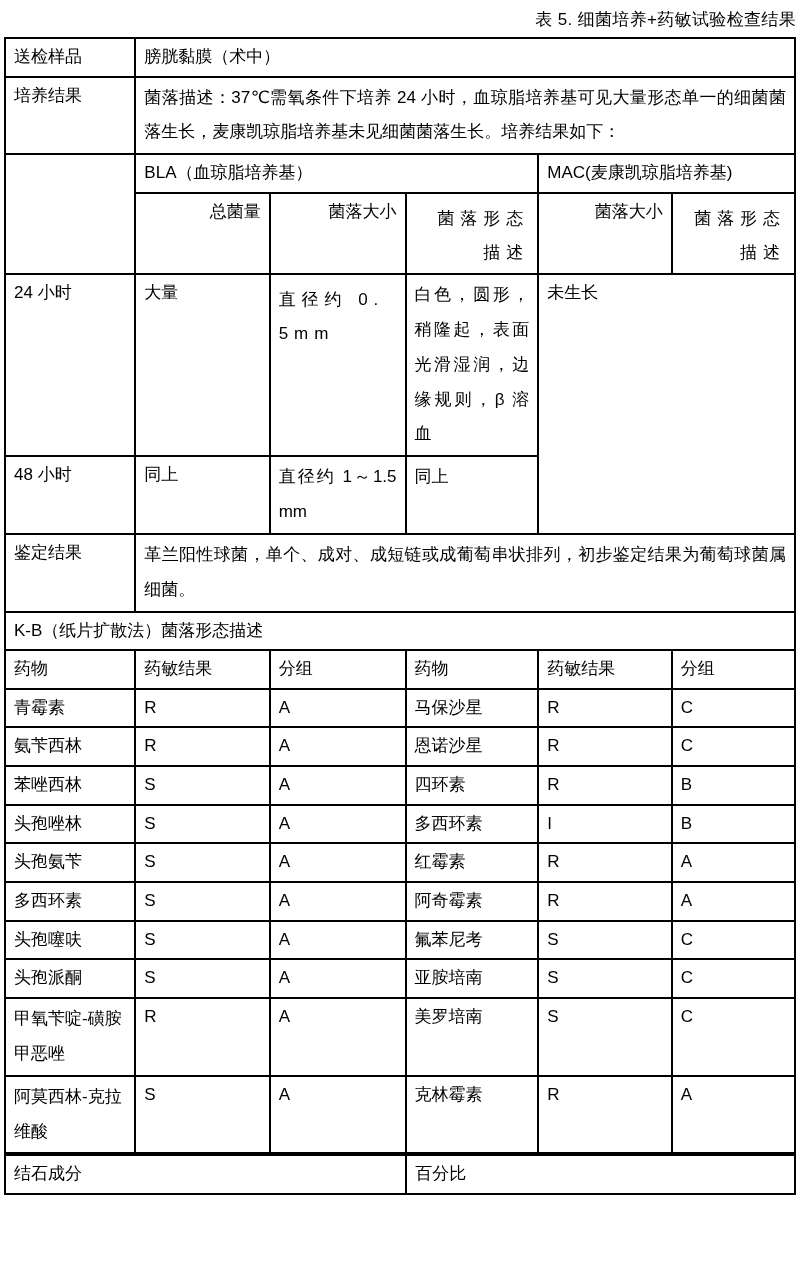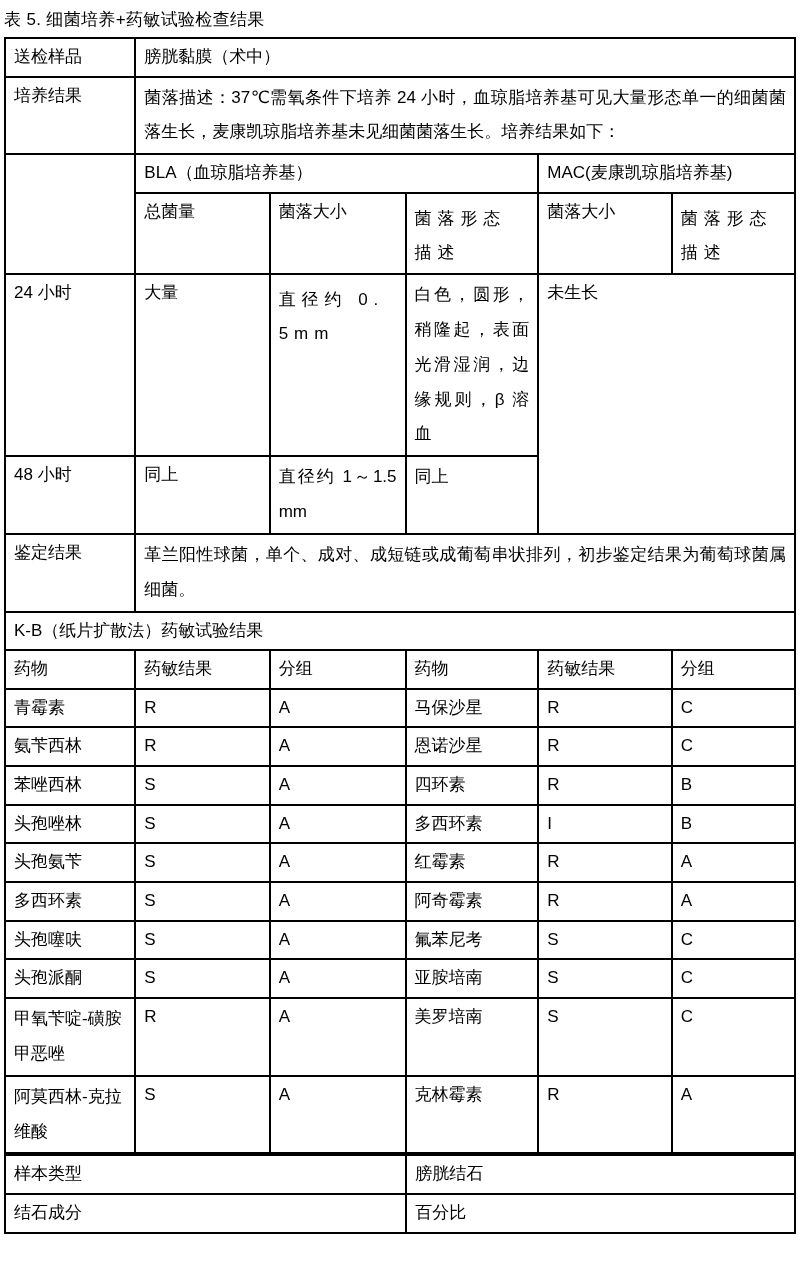--- a/index.html
+++ b/index.html
@@ -3,21 +3,21 @@
 <meta charset="utf-8">
 <style>
   html, body { margin: 0; padding: 0; background: #ffffff; }
   body {
     width: 800px;
     color: #000;
     font-family: "Liberation Sans", "DejaVu Sans", sans-serif;
   }
   .page { padding: 2px 4px 0 4px; }
   .tbl-title {
-    text-align: left;
+    text-align: right;
     font-size: 17px;
     padding: 6px 0 6px 0;
     letter-spacing: 0.02em;
   }
   table {
     border-collapse: collapse;
     width: 100%;
     table-layout: fixed;
   }
   td {
@@ -25,21 +25,21 @@
     font-size: 17px;
     padding: 6px 8px;
     vertical-align: top;
     line-height: 1.45;
     word-break: break-all;
     overflow-wrap: break-word;
   }
   .ml   { line-height: 2.05; padding-top: 3px; padding-bottom: 3px; }
   .just { text-align: justify; }
   .spread { letter-spacing: 0.35em; line-height: 2.0; padding-top: 8px; padding-bottom: 3px; }
-  .subhdr-row td { height: 58px; }
+  .subhdr-row td { height: 58px; text-align: right; }
 </style>
 </head>
 <body>
 
 <div class="page">
 
   <div class="tbl-title">表 5. 细菌培养+药敏试验检查结果</div>
 
   <table>
     <colgroup>
@@ -82,21 +82,21 @@
         <td>48 小时</td>
         <td>同上</td>
         <td class="ml just">直径约 1～1.5mm</td>
         <td class="ml">同上</td>
       </tr>
       <tr>
         <td>鉴定结果</td>
         <td colspan="5" class="ml just">革兰阳性球菌，单个、成对、成短链或成葡萄串状排列，初步鉴定结果为葡萄球菌属细菌。</td>
       </tr>
       <tr>
-        <td colspan="6">K-B（纸片扩散法）药敏试验结果</td>
+        <td colspan="6">K-B（纸片扩散法）菌落形态描述</td>
       </tr>
       <tr>
         <td>药物</td>
         <td>药敏结果</td>
         <td>分组</td>
         <td>药物</td>
         <td>药敏结果</td>
         <td>分组</td>
       </tr>
       <tr>
@@ -183,24 +183,20 @@
   </table>
 
 
   <table>
     <colgroup>
       <col style="width:50.8%">
         <col style="width:49.2%">
     </colgroup>
     <tbody>
       <tr>
-        <td>样本类型</td>
-        <td>膀胱结石</td>
-      </tr>
-      <tr>
         <td>结石成分</td>
         <td>百分比</td>
       </tr>
 
     </tbody>
   </table>
 
 </div>
 
 </body></html>

